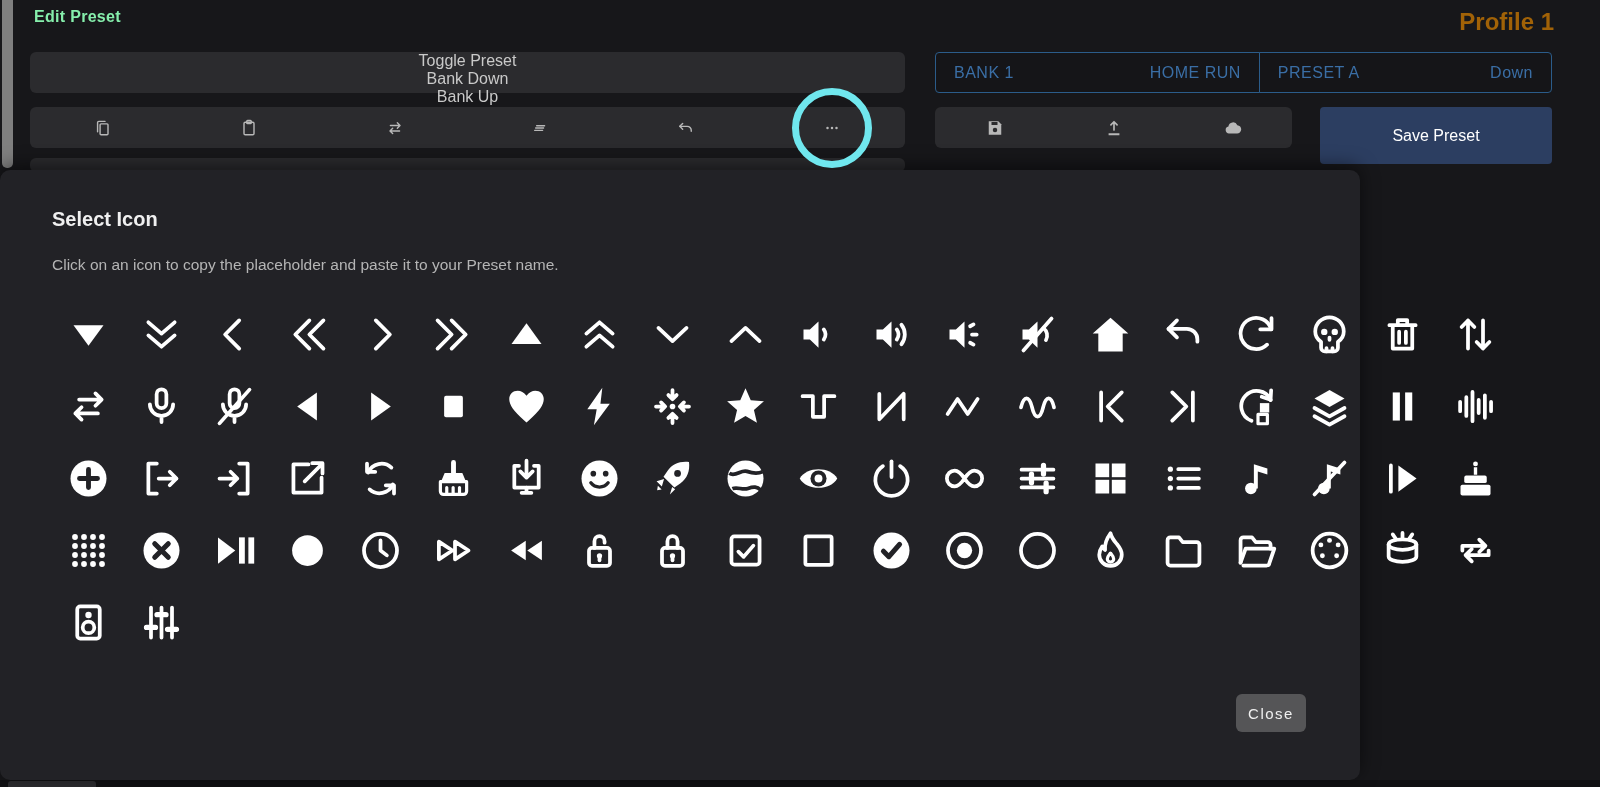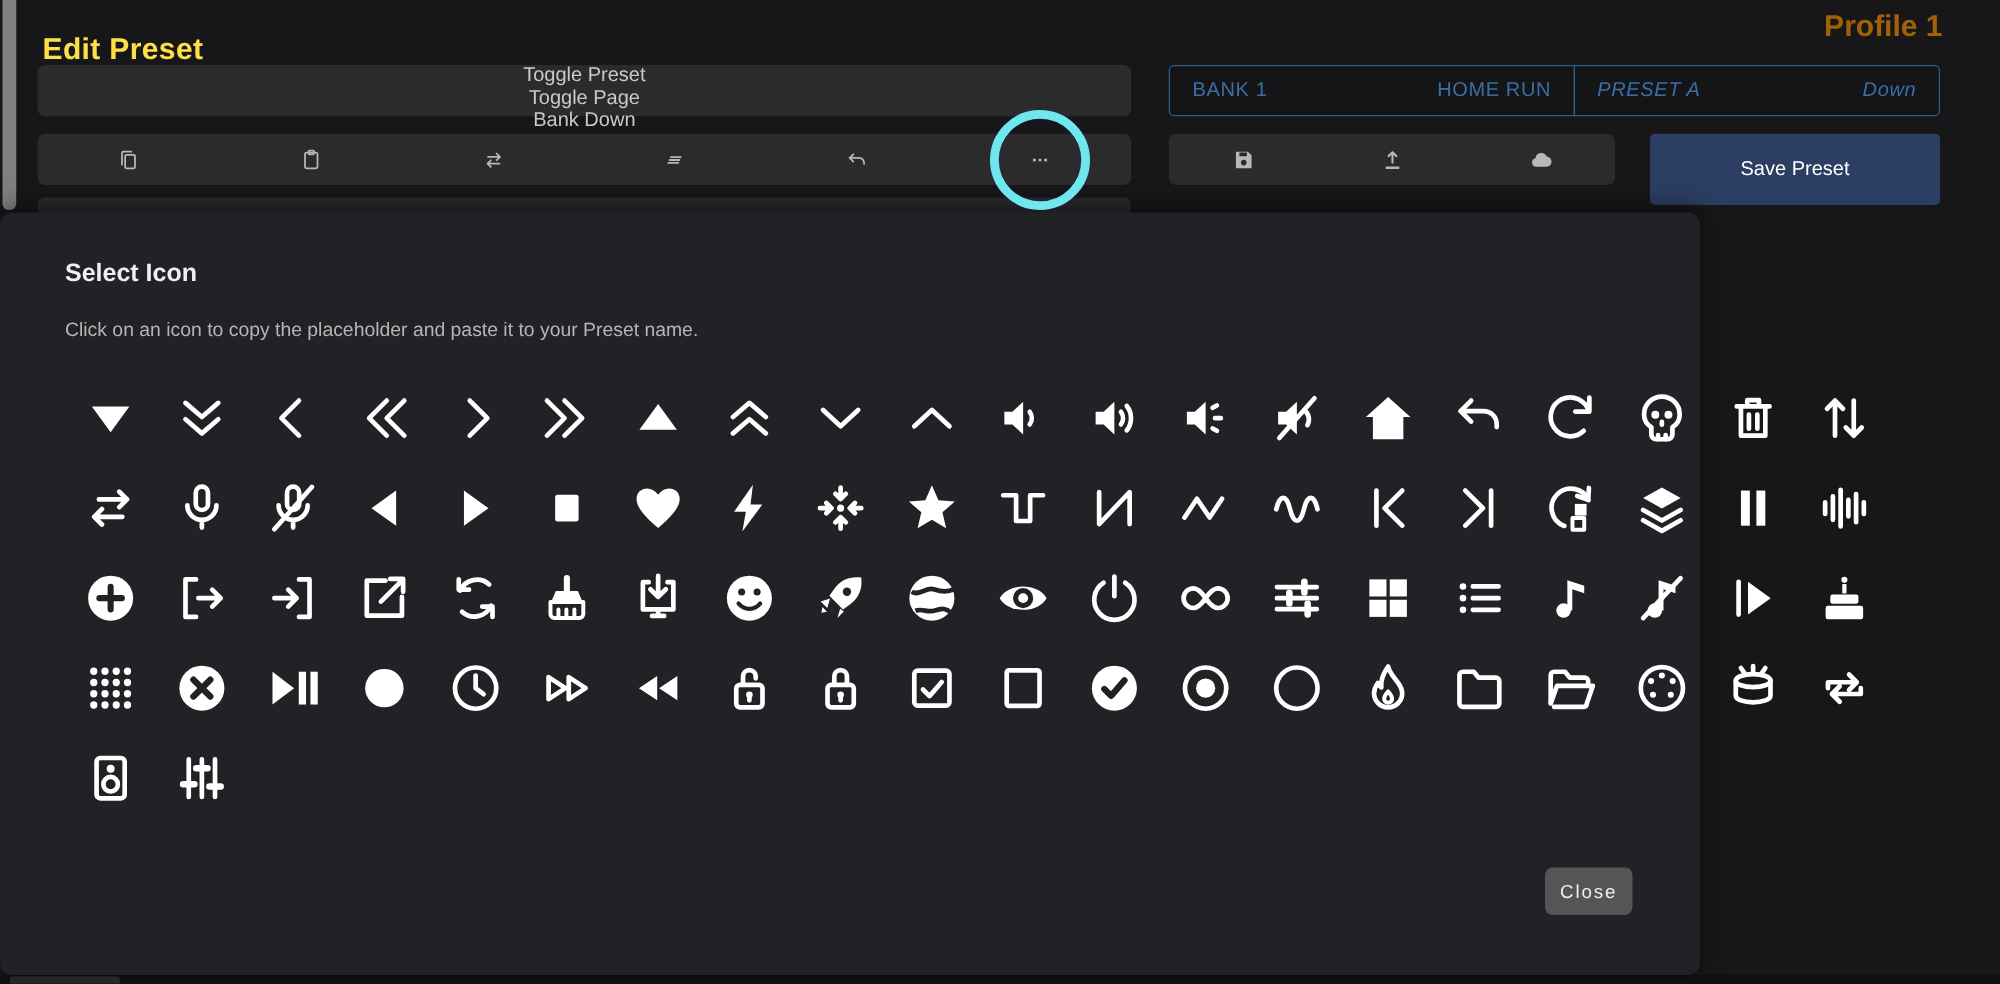--- a/index.html
+++ b/index.html
@@ -10,21 +10,21 @@
     position:relative;
     color:#c7c7c7;
   }
   
   .scrollbar-strip{
     position:absolute; left:2px; top:0; width:11px; height:168px;
     background:#7f7f7f; border-radius:0 0 5px 5px;
   }
   .page-title{
     position:absolute; left:34px; top:8px;
-    font-size:24px; font-weight:700; color:#fde047; letter-spacing:.3px;margin-top:18px;
+    font-size:16px; font-weight:700; color:#86efac; letter-spacing:.3px;
   }
   .profile-label{
     position:absolute; right:46px; top:8px;
     font-size:24px; font-weight:700; color:#a16207;
   }
   .action-bar{
     position:absolute; left:30px; top:52px; width:875px; height:41px;
     background:#2b2b2e; border-radius:6px; display:flex; align-items:stretch;flex-direction:column;
   }
   .action-bar .abtn{
@@ -34,21 +34,21 @@
   .bank-boxes{
     position:absolute; left:935px; top:52px; width:617px; height:41px; display:flex;
   }
   .bank-box{
     border:1px solid var(--accent-border); border-radius:4px;
     display:flex; align-items:center; justify-content:space-between;
     padding:0 18px; color:var(--accent); font-size:16px; letter-spacing:.5px;
     background:#151518; cursor:pointer;
   }
   .bank-box.first{ width:355px; border-radius:4px 0 0 4px; }
-  .bank-box.second{ width:320px; margin-left:-1px; border-radius:0 4px 4px 0;font-style:italic; }
+  .bank-box.second{ width:320px; margin-left:-1px; border-radius:0 4px 4px 0; }
   .icon-toolbar{
     position:absolute; left:30px; top:107px; width:875px; height:41px;
     background:#2b2b2e; border-radius:6px; display:flex;
   }
   .icon-toolbar .tcell, .save-bar .tcell{
     flex:1; display:flex; align-items:center; justify-content:center; cursor:pointer;
     color:#b8b8b8;
   }
   .tcell svg{ width:20px; height:20px; }
   .save-bar{
@@ -108,21 +108,20 @@
 </head>
 <body>
 
 <div class="scrollbar-strip"></div>
 
 <div class="page-title">Edit Preset</div>
 <div class="profile-label">Profile 1</div>
 
 <div class="action-bar">
   <div class="abtn">Toggle Preset</div>
-  <div class="abtn">Toggle Page</div>
   <div class="abtn">Bank Down</div>
   <div class="abtn">Bank Up</div>
 </div>
 
 <div class="bank-boxes">
   <div class="bank-box first">
     <span>BANK 1</span>
     <span>HOME RUN</span>
   </div>
   <div class="bank-box second">

